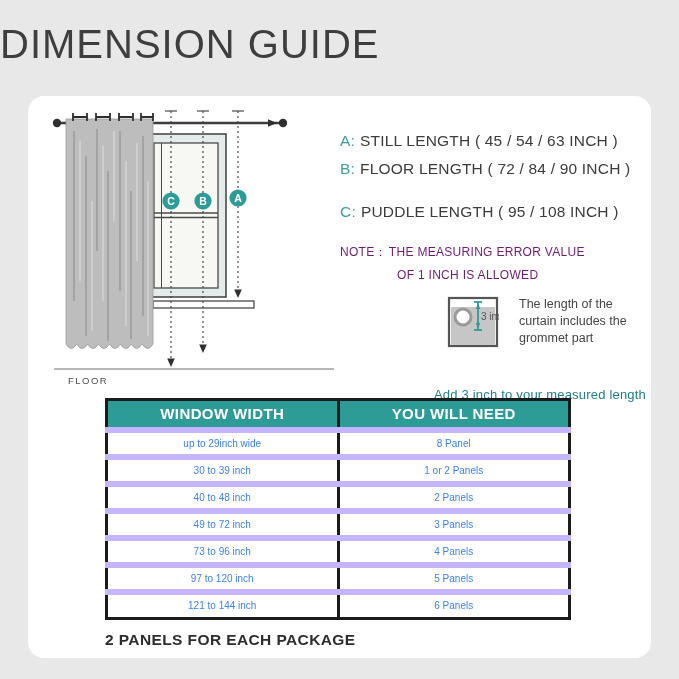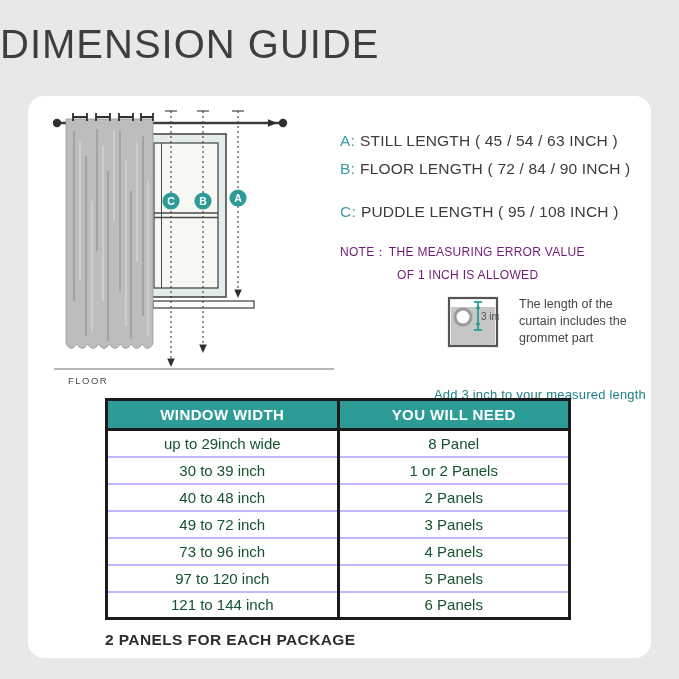--- a/index.html
+++ b/index.html
@@ -62,22 +62,22 @@
   .panel-table th, .panel-table td {
     text-align: center; vertical-align: middle;
   }
   .panel-table { border: 3px solid #1b1b1b; }
   .panel-table th {
     height: 30px; background: #2e9c96; color: #ffffff;
     font-size: 15px; font-weight: 700; letter-spacing: 0.4px;
     border: 3px solid #1b1b1b;
   }
   .panel-table td {
-    height: 27px; font-size: 15px; color: #14532d;
-    border-top: 2px solid #c4b5fd;
+    height: 27px; font-size: 10px; color: #3b82f6;
+    border-top: 6px solid #c4b5fd;
   }
   .panel-table td:first-child, .panel-table th:first-child { border-right: 3px solid #1b1b1b; }
 
   .footer-line {
     position: absolute; left: 77px; top: 535px;
     font-size: 15.5px; font-weight: 600; color: #2d2d2d; letter-spacing: 0.4px;
   }
 </style>
 </head>
 <body>

